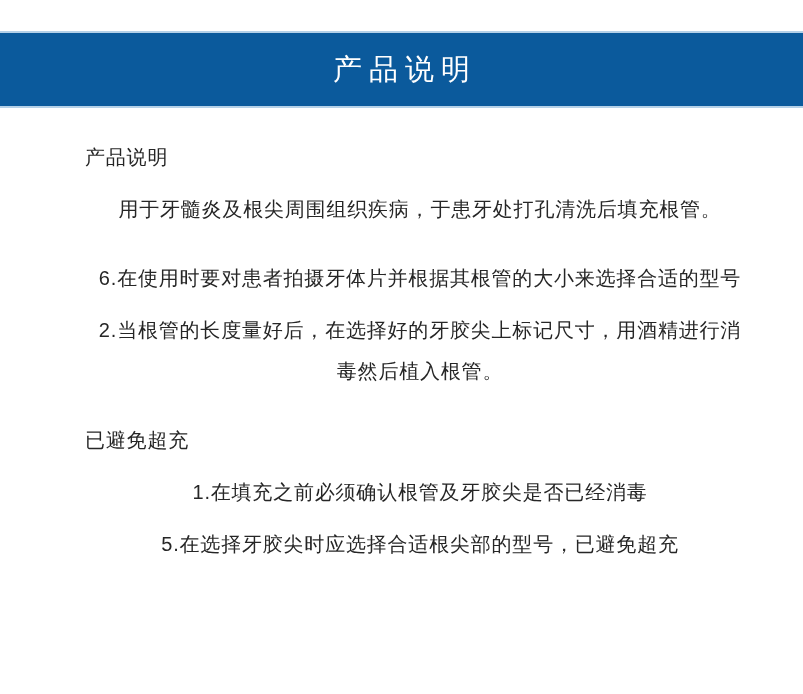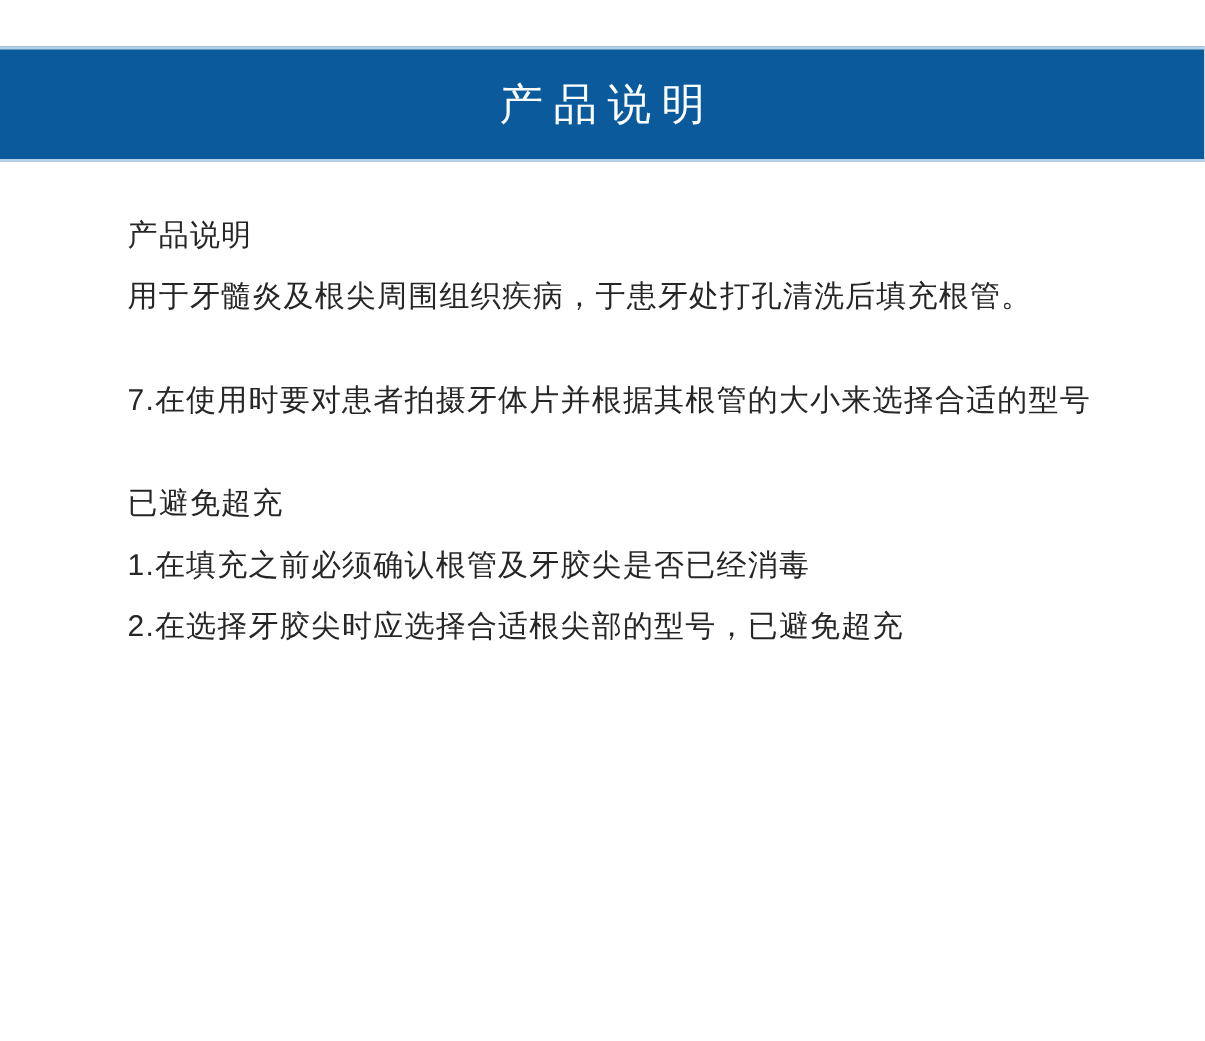--- a/index.html
+++ b/index.html
@@ -42,40 +42,42 @@
     line-height: 41px;
     letter-spacing: 0.8px;
   }
   .section { margin: 0; }
   .section + .section { margin-top: 28px; }
   .sec-heading {
     margin: 0;
     font-weight: 400;
   }
   .sec-line {
-    margin: 0;
+    margin: 11px;
+    text-align: center;
   }
 </style>
 </head>
 <body>
 
 <div class="banner">
   <h1 class="banner-title">产品说明</h1>
 </div>
 
 <div class="content">
 
   <div class="section">
     <p class="sec-heading">产品说明</p>
     <p class="sec-line">用于牙髓炎及根尖周围组织疾病，于患牙处打孔清洗后填充根管。</p>
   </div>
 
   <div class="section">
-    <p class="sec-line">7.在使用时要对患者拍摄牙体片并根据其根管的大小来选择合适的型号</p>
+    <p class="sec-line">6.在使用时要对患者拍摄牙体片并根据其根管的大小来选择合适的型号</p>
+    <p class="sec-line">2.当根管的长度量好后，在选择好的牙胶尖上标记尺寸，用酒精进行消毒然后植入根管。</p>
   </div>
 
   <div class="section">
     <p class="sec-heading">已避免超充</p>
     <p class="sec-line">1.在填充之前必须确认根管及牙胶尖是否已经消毒</p>
-    <p class="sec-line">2.在选择牙胶尖时应选择合适根尖部的型号，已避免超充</p>
+    <p class="sec-line">5.在选择牙胶尖时应选择合适根尖部的型号，已避免超充</p>
   </div>
 
 </div>
 
 </body></html>

